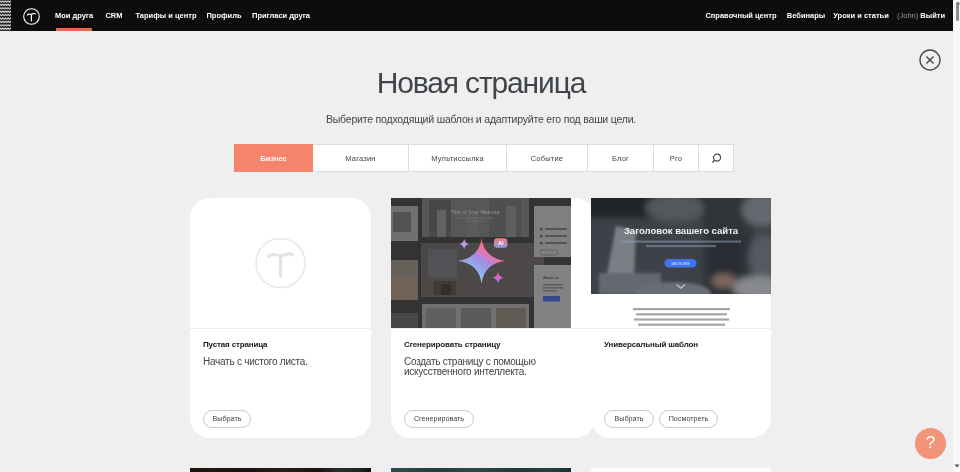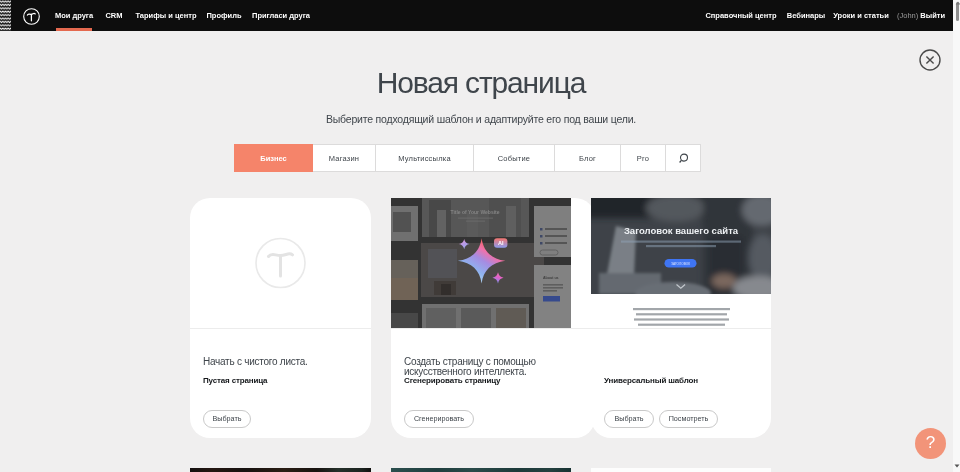--- a/index.html
+++ b/index.html
@@ -21,21 +21,21 @@
 
 
 #tabs { left:190px; top:144px; width:580px; height:28px; display:flex;margin-left:44px; }
 #tabs .tab { background:#fff; border:1px solid #dcdbdb; border-left:none; color:#3e444a; font-size:7.5px; font-weight:400; letter-spacing:.2px; display:flex; align-items:center; justify-content:center; }
 #tabs .tab.act { background:#f5846a; border:none; color:#fff; font-weight:bold; letter-spacing:0; }
 
 
 .card { position:absolute; top:198px; height:240px; background:#fff;border-radius:20px; }
 .card .prev { position:absolute; left:0; top:0; width:100%; height:130px; overflow:hidden; }
 .card .divider { position:absolute; left:0; top:130px; width:100%; height:1px; background:#ececec; }
-.card .ttl { position:absolute; left:13px; top:142px; font-size:8px; font-weight:bold; color:#15181b; letter-spacing:-0.15px;margin-top:36px; }
+.card .ttl { position:absolute; left:13px; top:142px; font-size:8px; font-weight:bold; color:#15181b; letter-spacing:-0.15px; }
 .card .dsc { position:absolute; left:13px; top:159px; font-size:10px; line-height:10.3px; color:#3e444a; letter-spacing:-0.25px; }
 .btn { position:absolute; top:211.5px; height:18.5px; border:1px solid #c9c9c9; border-radius:10px; background:#fff; color:#3e444a; font-size:7.2px; display:inline-flex; align-items:center; justify-content:center; white-space:nowrap; }
 
 
 .r2 { position:absolute; top:468px; height:20px; }
 
 
 #help { left:915px; top:428px; width:31px; height:31px; border-radius:50%; background:#f29479; color:#fff; font-size:17px; font-weight:400; text-align:center; line-height:30px; }
 
 
@@ -74,21 +74,21 @@
 <svg id="close" class="abs" viewBox="0 0 22 22">
   <circle cx="11" cy="11" r="10" fill="none" stroke="#4a4a4a" stroke-width="1.4"></circle>
   <path d="M7.4 7.4 L14.6 14.6 M14.6 7.4 L7.4 14.6" stroke="#4a4a4a" stroke-width="1.4"></path>
 </svg>
 
 <div id="h1" class="abs">Новая страница</div>
 <div id="sub" class="abs">Выберите подходящий шаблон и адаптируйте его под ваши цели.</div>
 
 <div id="tabs" class="abs">
   <div class="tab act" style="width:79px">Бизнес</div>
-  <div class="tab" style="width:63px">Магазин</div>
+  <div class="tab" style="width:96px">Магазин</div>
   <div class="tab" style="width:98px">Мультиссылка</div>
   <div class="tab" style="width:81px">Событие</div>
   <div class="tab" style="width:66px">Блог</div>
   <div class="tab" style="width:45px">Pro</div>
   <div class="tab" style="width:35px">
     <svg width="11" height="11" viewBox="0 0 11 11">
         <circle cx="6" cy="4.6" r="3.5" fill="none" stroke="#3e444a" stroke-width="1.1"></circle>
         <path d="M3.4 7.3 L1.6 9.5" stroke="#3e444a" stroke-width="1.3"></path>
       </svg>
   </div>

